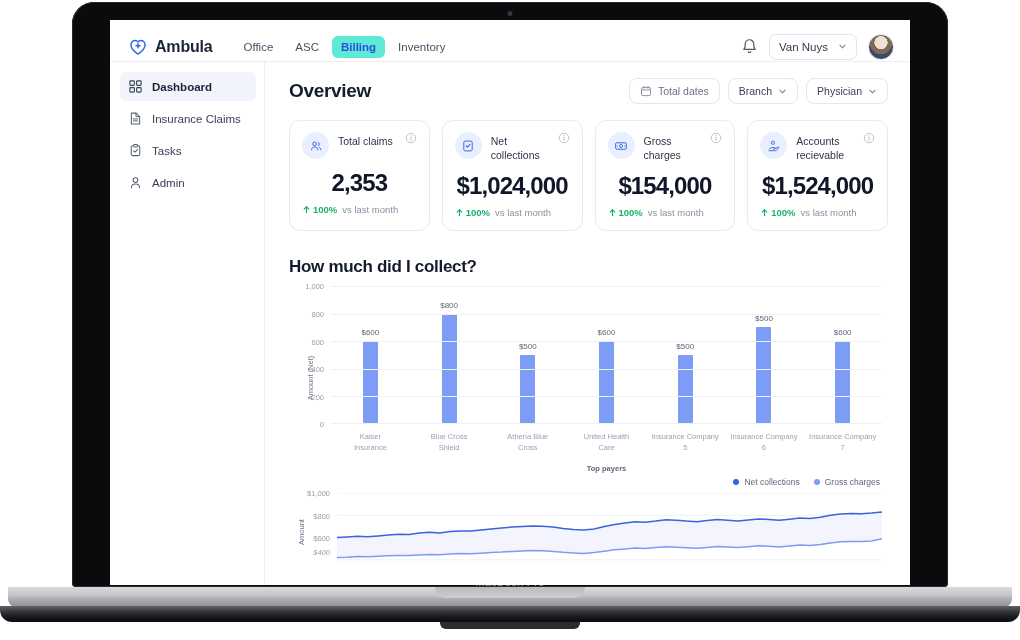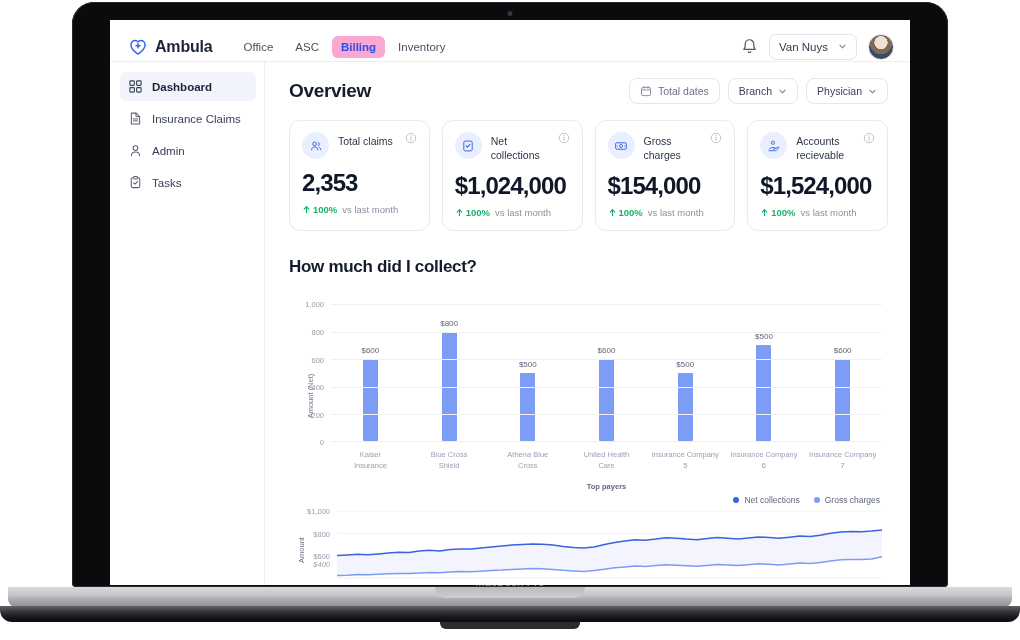--- a/index.html
+++ b/index.html
@@ -66,21 +66,21 @@
     padding: 12px 16px 0 18px; border-bottom: 1px solid #eceef2;
     background: #fff;
   }
   .brand { display: flex; align-items: center; gap: 7px; }
   .brand-name { font-size: 16px; font-weight: 700; color: #1b2438; letter-spacing: -.2px; }
   .navtabs { display: flex; align-items: center; gap: 4px; margin-left: 22px; }
   .navtab {
     font-size: 11.5px; color: #4a5163; padding: 5px 9px; border-radius: 6px;
     white-space: nowrap;
   }
-  .navtab.active { background: #f9a8d4; color: #2b4ee0; font-weight: 600; }
+  .navtab.active { background: #5eead4; color: #2b4ee0; font-weight: 600; }
   .top-right { margin-left: auto; display: flex; align-items: center; gap: 11px; }
   .bell { width: 17px; height: 17px; color: #525a6d; }
   .branch-select {
     display: flex; align-items: center; gap: 10px;
     border: 1px solid #dfe3ea; border-radius: 7px;
     padding: 6px 9px; font-size: 11.5px; color: #323a4d; background: #fff;
   }
   .avatar {
     width: 26px; height: 26px; border-radius: 50%;
     background: radial-gradient(circle at 50% 32%, #efe0d2 0 32%, #7d6a57 33% 56%, #3c4a63 57% 100%);
@@ -126,29 +126,29 @@
     background: #e9effe; display: flex; align-items: center; justify-content: center;
     flex: none; color: #3563e9;
   }
   .card-label {
     font-size: 10.5px; color: #2d3549; line-height: 1.35; font-weight: 500;
     max-width: 72px; padding-top: 2px;
   }
   .info-i { margin-left: auto; width: 12px; height: 12px; color: #b6bcc9; flex: none; }
   .card-value {
     font-size: 24px; font-weight: 700; color: #101728;
-    letter-spacing: -.9px; margin: 10px 0 7px; white-space: nowrap;
+    letter-spacing: -.9px; margin: 10px 0 7px; white-space: nowrap; text-align: center;
   }
   .card-foot { display: flex; align-items: center; gap: 5px; }
   .delta { font-size: 9.5px; font-weight: 700; color: #17b26a; display: flex; align-items: center; gap: 2px; }
   .delta svg { width: 9px; height: 9px; }
   .foot-note { font-size: 9.5px; color: #8a91a1; }
 
   
-  .chart-title { font-size: 17px; font-weight: 700; color: #141b2d; margin: 26px 0 21px; letter-spacing: -.3px; }
+  .chart-title { font-size: 17px; font-weight: 700; color: #141b2d; margin: 26px 0 3px; letter-spacing: -.3px; }
 
   .barchart { position: relative; height: 195px; }
   .yaxis-title {
     position: absolute; left: -1px; top: 50%;
     transform: translateY(-50%) rotate(-90deg); transform-origin: center;
     font-size: 7.5px; color: #6f7689; white-space: nowrap;
   }
   .plot { position: absolute; left: 42px; right: 6px; top: 6px; bottom: 52px; }
   .gridline { position: absolute; left: 0; right: 0; height: 1px; background: #eef0f4; }
   .ytick {
@@ -243,32 +243,32 @@
           </div>
           <div class="side-item">
             <svg class="side-ico" viewBox="0 0 20 20" fill="none">
               <path d="M4.5 2.8h6.2L15.5 7.4v9.8H4.5z" stroke="#5b6377" stroke-width="1.4" stroke-linejoin="round"></path>
               <path d="M10.6 2.9v4.6h4.7M7 10.6h6M7 13.2h6" stroke="#5b6377" stroke-width="1.3" stroke-linecap="round"></path>
             </svg>
             <span>Insurance Claims</span>
           </div>
           <div class="side-item">
             <svg class="side-ico" viewBox="0 0 20 20" fill="none">
-              <circle cx="10" cy="6.8" r="3.1" stroke="#5b6377" stroke-width="1.4"></circle>
-              <path d="M4.6 17c0-3 2.4-5 5.4-5s5.4 2 5.4 5" stroke="#5b6377" stroke-width="1.4" stroke-linecap="round"></path>
-            </svg>
-            <span>Admin</span>
-          </div>
-          <div class="side-item">
-            <svg class="side-ico" viewBox="0 0 20 20" fill="none">
               <rect x="4.3" y="3.6" width="11.4" height="13.2" rx="2" stroke="#5b6377" stroke-width="1.4"></rect>
               <rect x="7.6" y="2" width="4.8" height="3.2" rx="1.1" stroke="#5b6377" stroke-width="1.4" fill="#fff"></rect>
               <path d="M7.4 10.4 9.3 12.3l3.4-3.6" stroke="#5b6377" stroke-width="1.4" stroke-linecap="round" stroke-linejoin="round"></path>
             </svg>
             <span>Tasks</span>
+          </div>
+          <div class="side-item">
+            <svg class="side-ico" viewBox="0 0 20 20" fill="none">
+              <circle cx="10" cy="6.8" r="3.1" stroke="#5b6377" stroke-width="1.4"></circle>
+              <path d="M4.6 17c0-3 2.4-5 5.4-5s5.4 2 5.4 5" stroke="#5b6377" stroke-width="1.4" stroke-linecap="round"></path>
+            </svg>
+            <span>Admin</span>
           </div>
         </div>
 
         <div class="main">
 
           <div class="page-head">
             <div class="page-title">Overview</div>
             <div class="filters">
               <div class="filter-btn">
                 <svg class="cal" viewBox="0 0 16 16" fill="none">
@@ -485,21 +485,21 @@
               <span>Net collections</span>
             </div>
             <div class="legend-item">
               <span class="dot" style="background:#7d9cf5"></span>
               <span>Gross charges</span>
             </div>
           </div>
 
           <div class="linechart">
             <div class="lc-ytitle">Amount</div>
-            <div class="lc-plot" id="lc-plot"><div class="lc-tick" style="top: 0px;">$1,000</div><div class="lc-tick" style="top: 22.2857px;">$800</div><div class="lc-tick" style="top: 44.5714px;">$600</div><div class="lc-tick" style="top: 53px; font-style: italic;">$400</div><svg width="545" height="78" viewBox="0 0 545 78">
+            <div class="lc-plot" id="lc-plot"><div class="lc-tick" style="top: 0px;">$1,000</div><div class="lc-tick" style="top: 22.2857px;">$800</div><div class="lc-tick" style="top: 44.5714px;">$600</div><div class="lc-tick" style="top: 59px; font-style: italic;">$400</div><svg width="545" height="78" viewBox="0 0 545 78">
                   <line x1="0" x2="545" y1="0" y2="0" stroke="#eef0f4" stroke-width="1"></line>
                   <line x1="0" x2="545" y1="22.285714285714285" y2="22.285714285714285" stroke="#eef0f4" stroke-width="1"></line>
                   <line x1="0" x2="545" y1="44.57142857142858" y2="44.57142857142858" stroke="#eef0f4" stroke-width="1"></line>
                   <line x1="0" x2="545" y1="66.85714285714286" y2="66.85714285714286" stroke="#eef0f4" stroke-width="1"></line>
                   <path d="M0.0 44.6 L10.3 44.0 L20.6 43.2 L30.8 43.7 L41.1 42.9 L51.4 42.1 L61.7 41.2 L72.0 41.5 L82.3 40.1 L92.5 39.2 L102.8 39.9 L113.1 38.4 L123.4 37.9 L133.7 38.1 L144.0 37.0 L154.2 36.1 L164.5 35.1 L174.8 34.0 L185.1 33.4 L195.4 32.9 L205.7 33.2 L215.9 34.0 L226.2 35.4 L236.5 36.5 L246.8 37.0 L257.1 35.9 L267.4 33.4 L277.6 31.4 L287.9 30.1 L298.2 28.7 L308.5 29.2 L318.8 28.1 L329.1 26.7 L339.3 27.2 L349.6 28.1 L359.9 28.7 L370.2 27.6 L380.5 26.5 L390.8 27.2 L401.0 28.1 L411.3 27.0 L421.6 25.9 L431.9 26.5 L442.2 27.3 L452.5 26.2 L462.7 25.1 L473.0 25.4 L483.3 24.3 L493.6 22.3 L503.9 20.9 L514.2 20.5 L524.4 20.7 L534.7 20.1 L545.0 18.9 L545 45.68571428571428 L545.0 45.7 L534.7 47.9 L524.4 48.6 L514.2 48.4 L503.9 48.8 L493.6 49.9 L483.3 51.5 L473.0 52.4 L462.7 52.1 L452.5 53.0 L442.2 53.9 L431.9 53.3 L421.6 52.8 L411.3 53.7 L401.0 54.6 L390.8 53.9 L380.5 53.5 L370.2 54.4 L359.9 55.3 L349.6 54.8 L339.3 54.2 L329.1 53.7 L318.8 54.6 L308.5 55.5 L298.2 55.0 L287.9 55.9 L277.6 56.8 L267.4 58.2 L257.1 59.5 L246.8 60.4 L236.5 59.9 L226.2 59.3 L215.9 58.4 L205.7 57.7 L195.4 57.5 L185.1 57.9 L174.8 58.4 L164.5 59.1 L154.2 59.5 L144.0 60.2 L133.7 60.8 L123.4 60.6 L113.1 61.1 L102.8 61.7 L92.5 61.5 L82.3 62.0 L72.0 62.6 L61.7 62.4 L51.4 62.8 L41.1 63.3 L30.8 63.7 L20.6 63.5 L10.3 64.2 L0.0 64.6 Z" fill="#f3f4fd"></path>
                   <path d="M0.0 44.6 L10.3 44.0 L20.6 43.2 L30.8 43.7 L41.1 42.9 L51.4 42.1 L61.7 41.2 L72.0 41.5 L82.3 40.1 L92.5 39.2 L102.8 39.9 L113.1 38.4 L123.4 37.9 L133.7 38.1 L144.0 37.0 L154.2 36.1 L164.5 35.1 L174.8 34.0 L185.1 33.4 L195.4 32.9 L205.7 33.2 L215.9 34.0 L226.2 35.4 L236.5 36.5 L246.8 37.0 L257.1 35.9 L267.4 33.4 L277.6 31.4 L287.9 30.1 L298.2 28.7 L308.5 29.2 L318.8 28.1 L329.1 26.7 L339.3 27.2 L349.6 28.1 L359.9 28.7 L370.2 27.6 L380.5 26.5 L390.8 27.2 L401.0 28.1 L411.3 27.0 L421.6 25.9 L431.9 26.5 L442.2 27.3 L452.5 26.2 L462.7 25.1 L473.0 25.4 L483.3 24.3 L493.6 22.3 L503.9 20.9 L514.2 20.5 L524.4 20.7 L534.7 20.1 L545.0 18.9" fill="none" stroke="#3b63dd" stroke-width="1.5" stroke-linejoin="round"></path>
                   <path d="M0.0 64.6 L10.3 64.2 L20.6 63.5 L30.8 63.7 L41.1 63.3 L51.4 62.8 L61.7 62.4 L72.0 62.6 L82.3 62.0 L92.5 61.5 L102.8 61.7 L113.1 61.1 L123.4 60.6 L133.7 60.8 L144.0 60.2 L154.2 59.5 L164.5 59.1 L174.8 58.4 L185.1 57.9 L195.4 57.5 L205.7 57.7 L215.9 58.4 L226.2 59.3 L236.5 59.9 L246.8 60.4 L257.1 59.5 L267.4 58.2 L277.6 56.8 L287.9 55.9 L298.2 55.0 L308.5 55.5 L318.8 54.6 L329.1 53.7 L339.3 54.2 L349.6 54.8 L359.9 55.3 L370.2 54.4 L380.5 53.5 L390.8 53.9 L401.0 54.6 L411.3 53.7 L421.6 52.8 L431.9 53.3 L442.2 53.9 L452.5 53.0 L462.7 52.1 L473.0 52.4 L483.3 51.5 L493.6 49.9 L503.9 48.8 L514.2 48.4 L524.4 48.6 L534.7 47.9 L545.0 45.7" fill="none" stroke="#7d9cf5" stroke-width="1.5" stroke-linejoin="round"></path>
                 </svg></div>
           </div>
 

